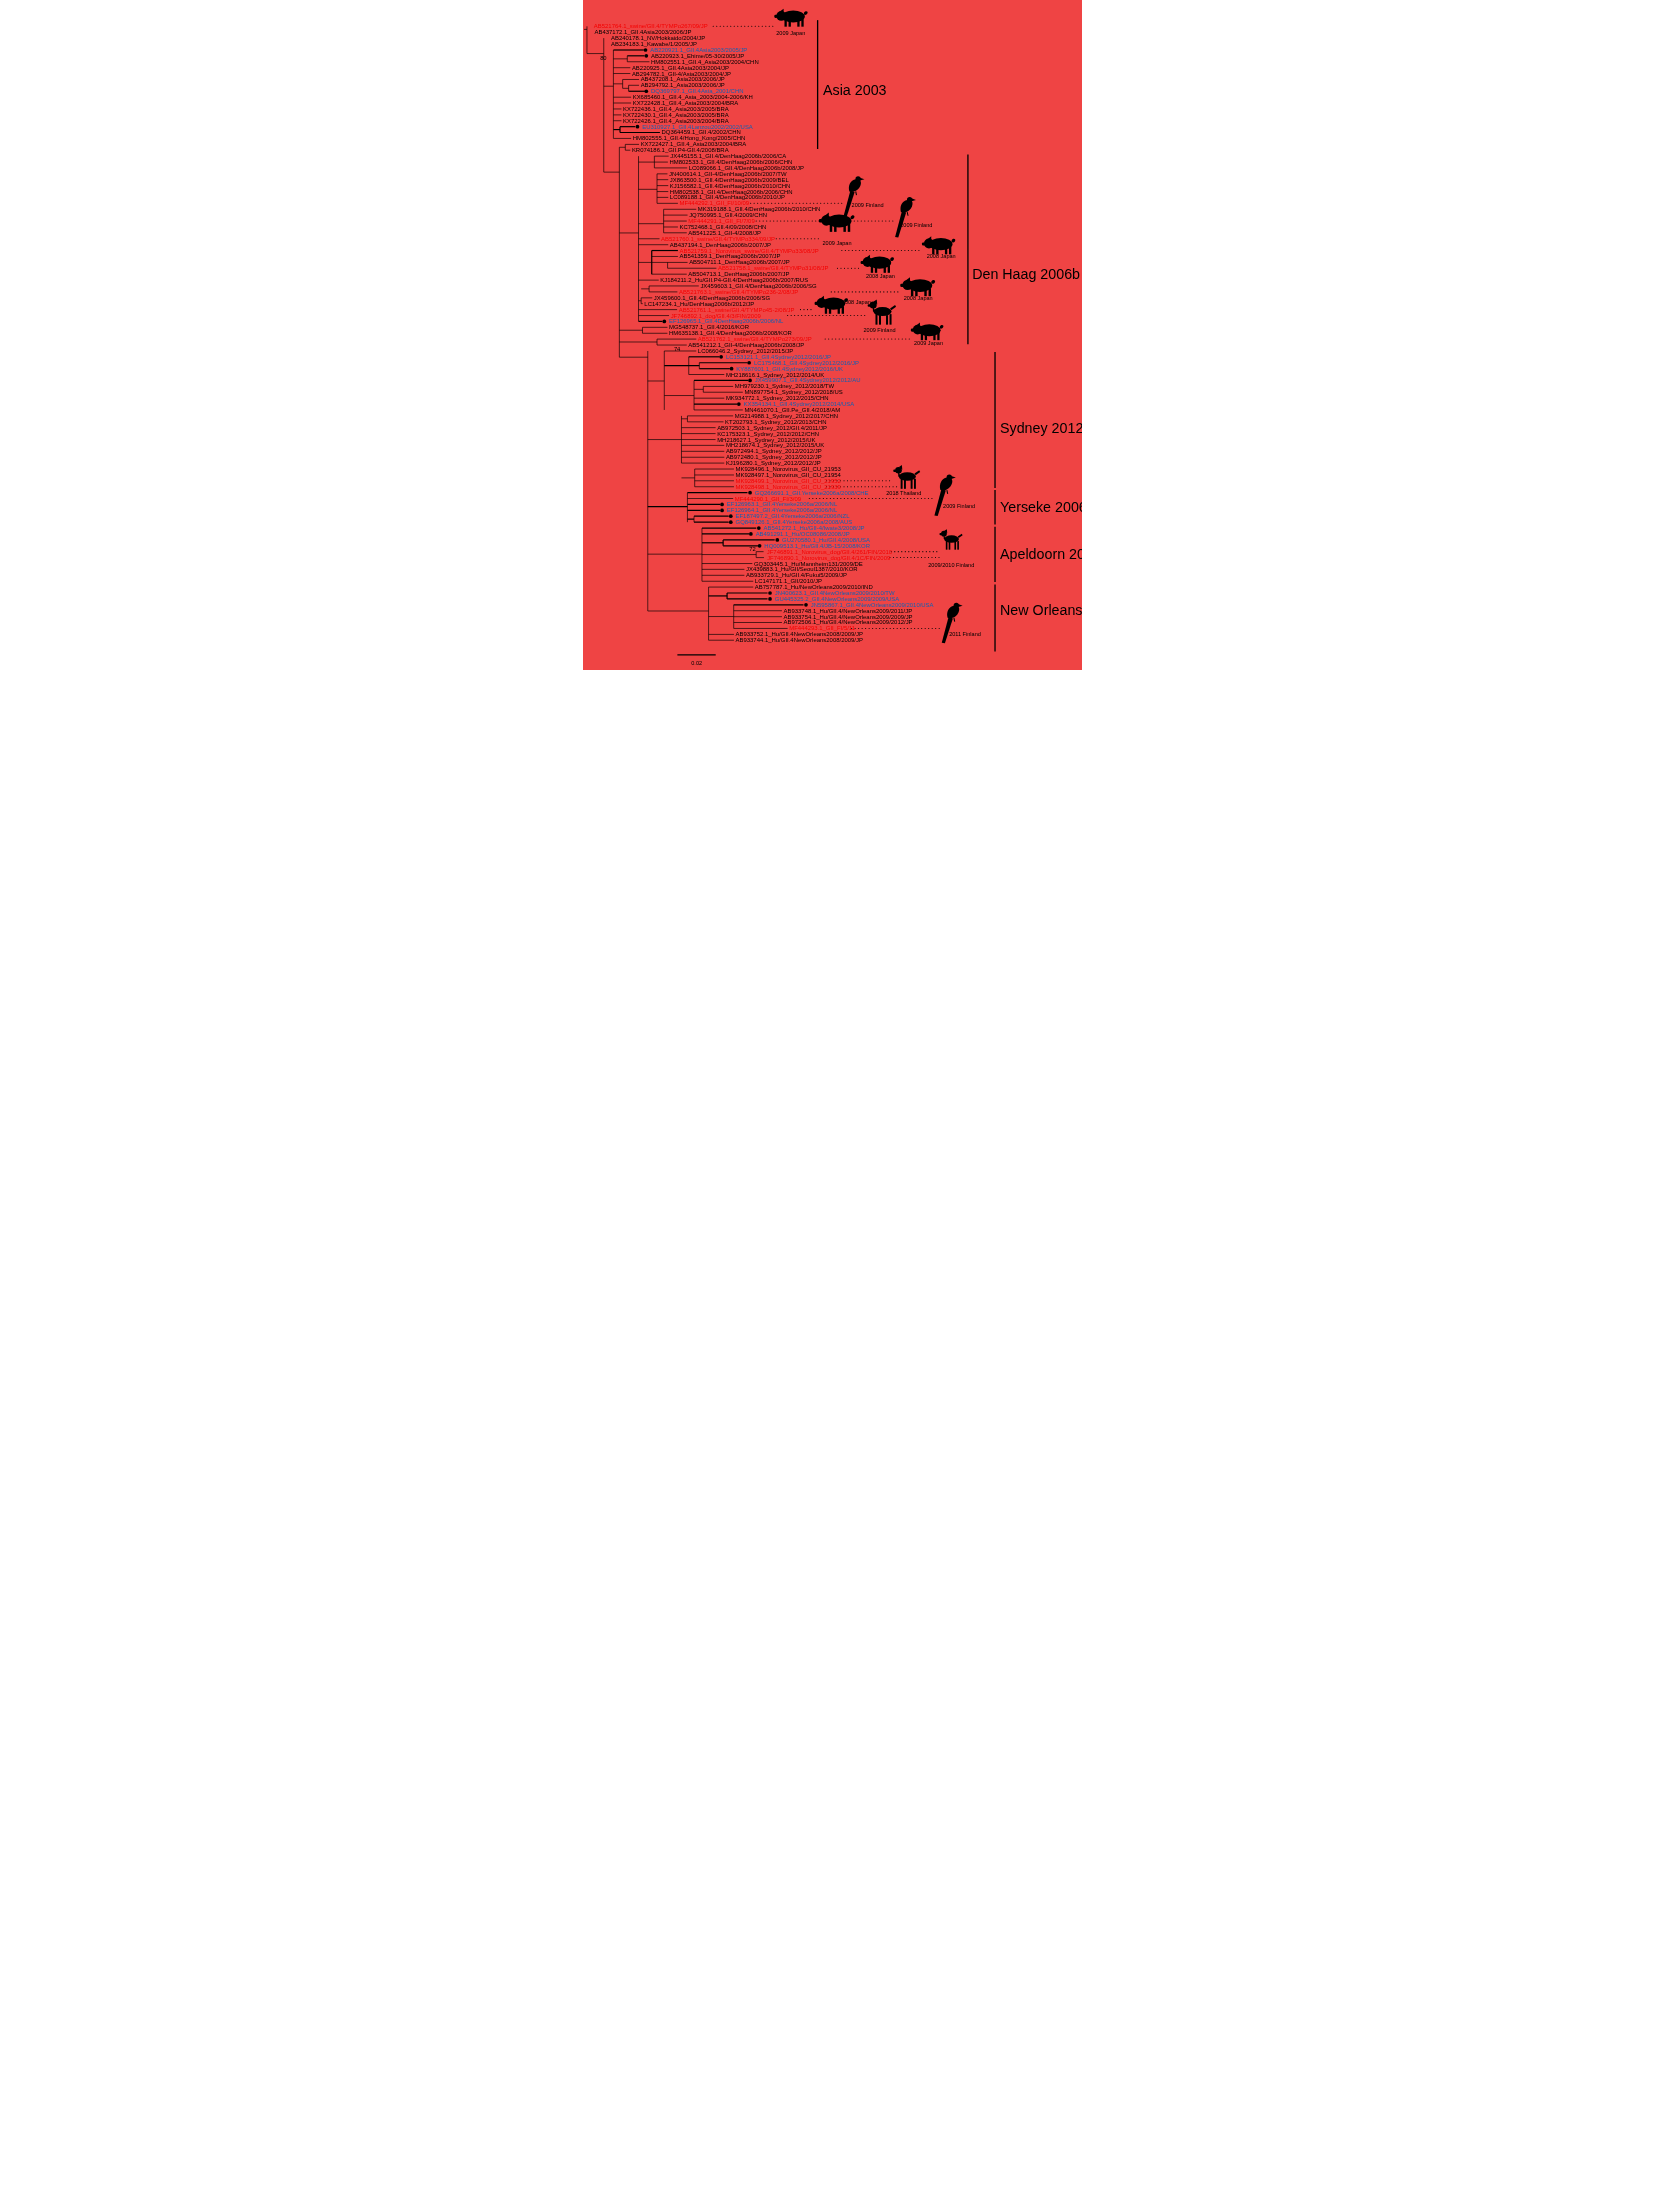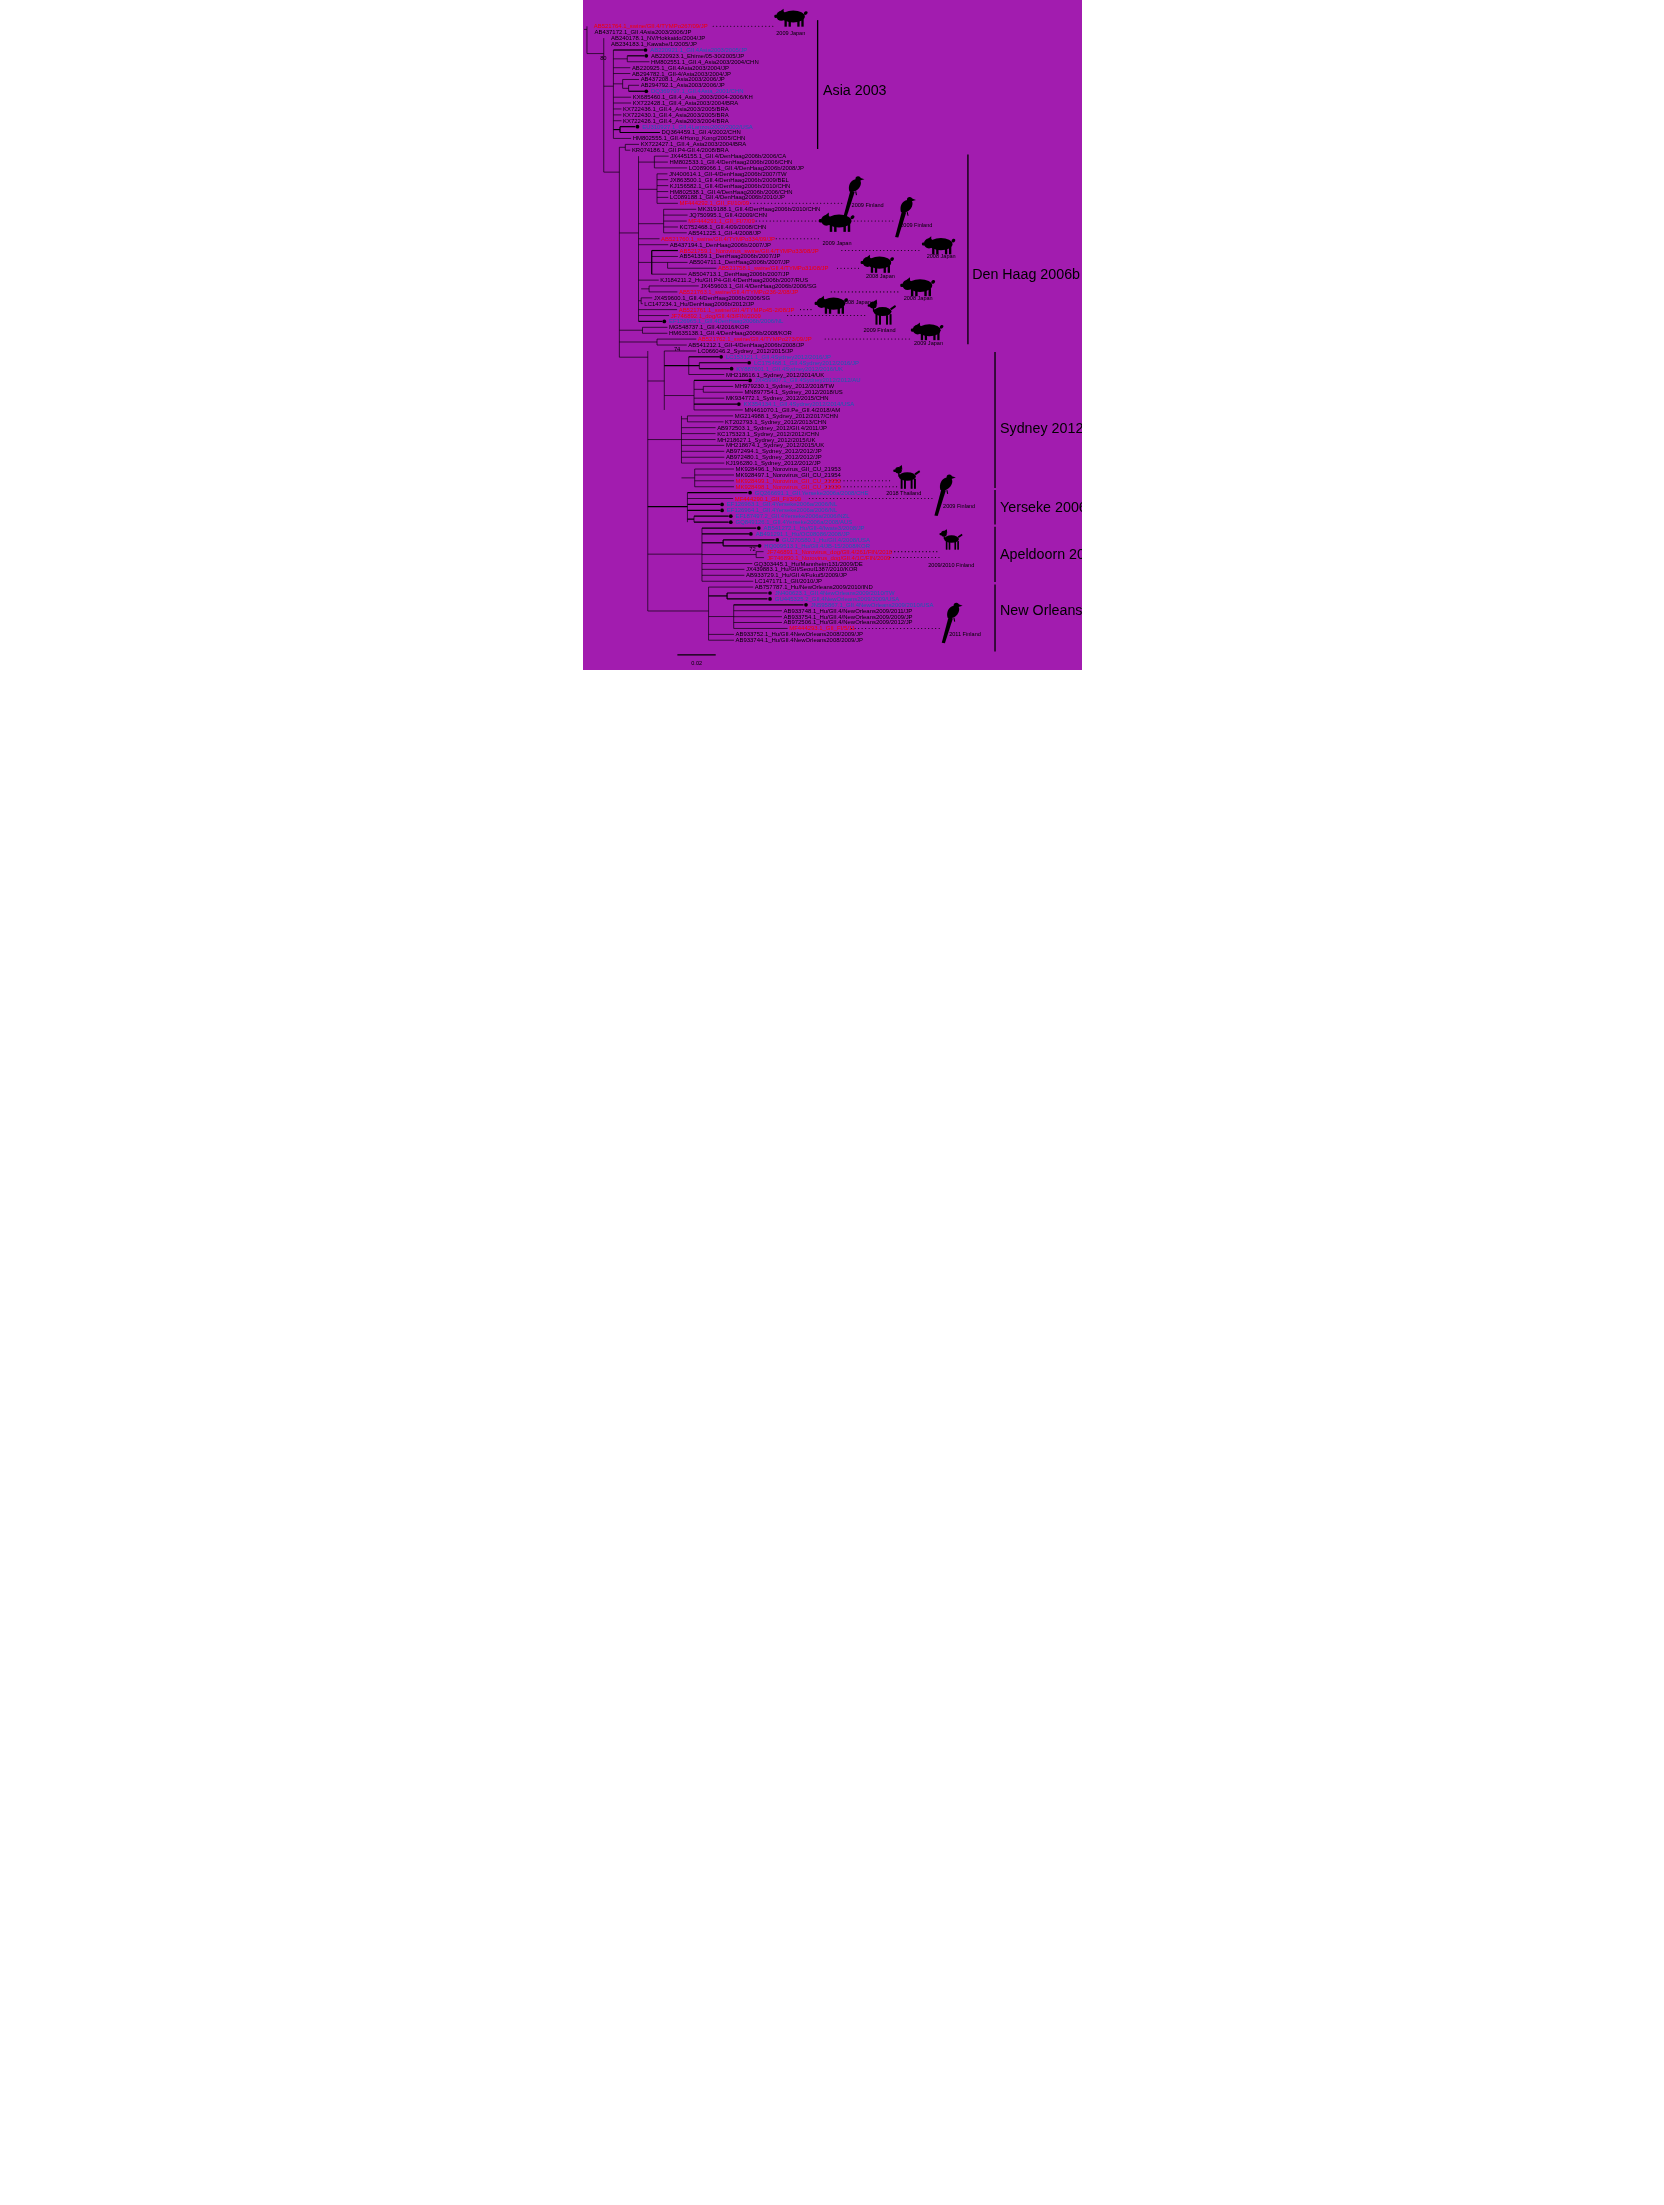--- a/index.html
+++ b/index.html
@@ -1,16 +1,16 @@
 <!DOCTYPE html>
 <html style="font-size:7px"><head>
 <meta charset="utf-8">
 <style>
   html,body{margin:0;padding:0;background:#fff;}
-  .fig-wrap{width:499px;margin:0 auto;background:#a21caf;}
+  .fig-wrap{width:499px;margin:0 auto;background:#ef4444;}
   svg text{font-family:"Liberation Sans","DejaVu Sans",sans-serif;}
   .taxon-label{font-size:45px;letter-spacing:0px;}
   .clade-label{font-size:108px;}
   .caption-label{font-size:42px;}
   .support-label{font-size:44px;}
   .scalebar-label{font-size:42px;}
 </style>
 </head>
 <body>
 

